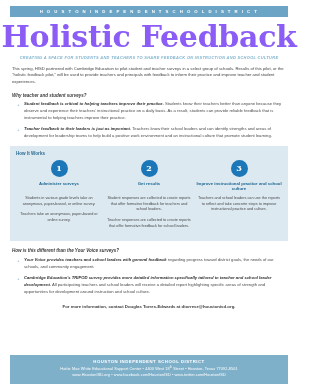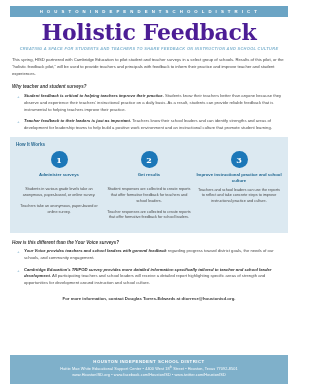--- a/index.html
+++ b/index.html
@@ -35,22 +35,22 @@
     font-weight: bold;
     white-space: nowrap;
   }
 
   
   .title {
     margin-top: 4px;
     text-align: center;
     font-family: "DejaVu Serif", serif;
     font-weight: bold;
-    font-size: 22px;
-    color: #4c1d95;
+    font-size: 30px;
+    color: #8b5cf6;
     letter-spacing: -0.3px;
     line-height: 1.05;
   }
   .subtitle {
     margin-top: 2px;
     text-align: center;
     font-size: 3.9px;
     letter-spacing: 0.35px;
     font-style: italic;
     font-weight: bold;

